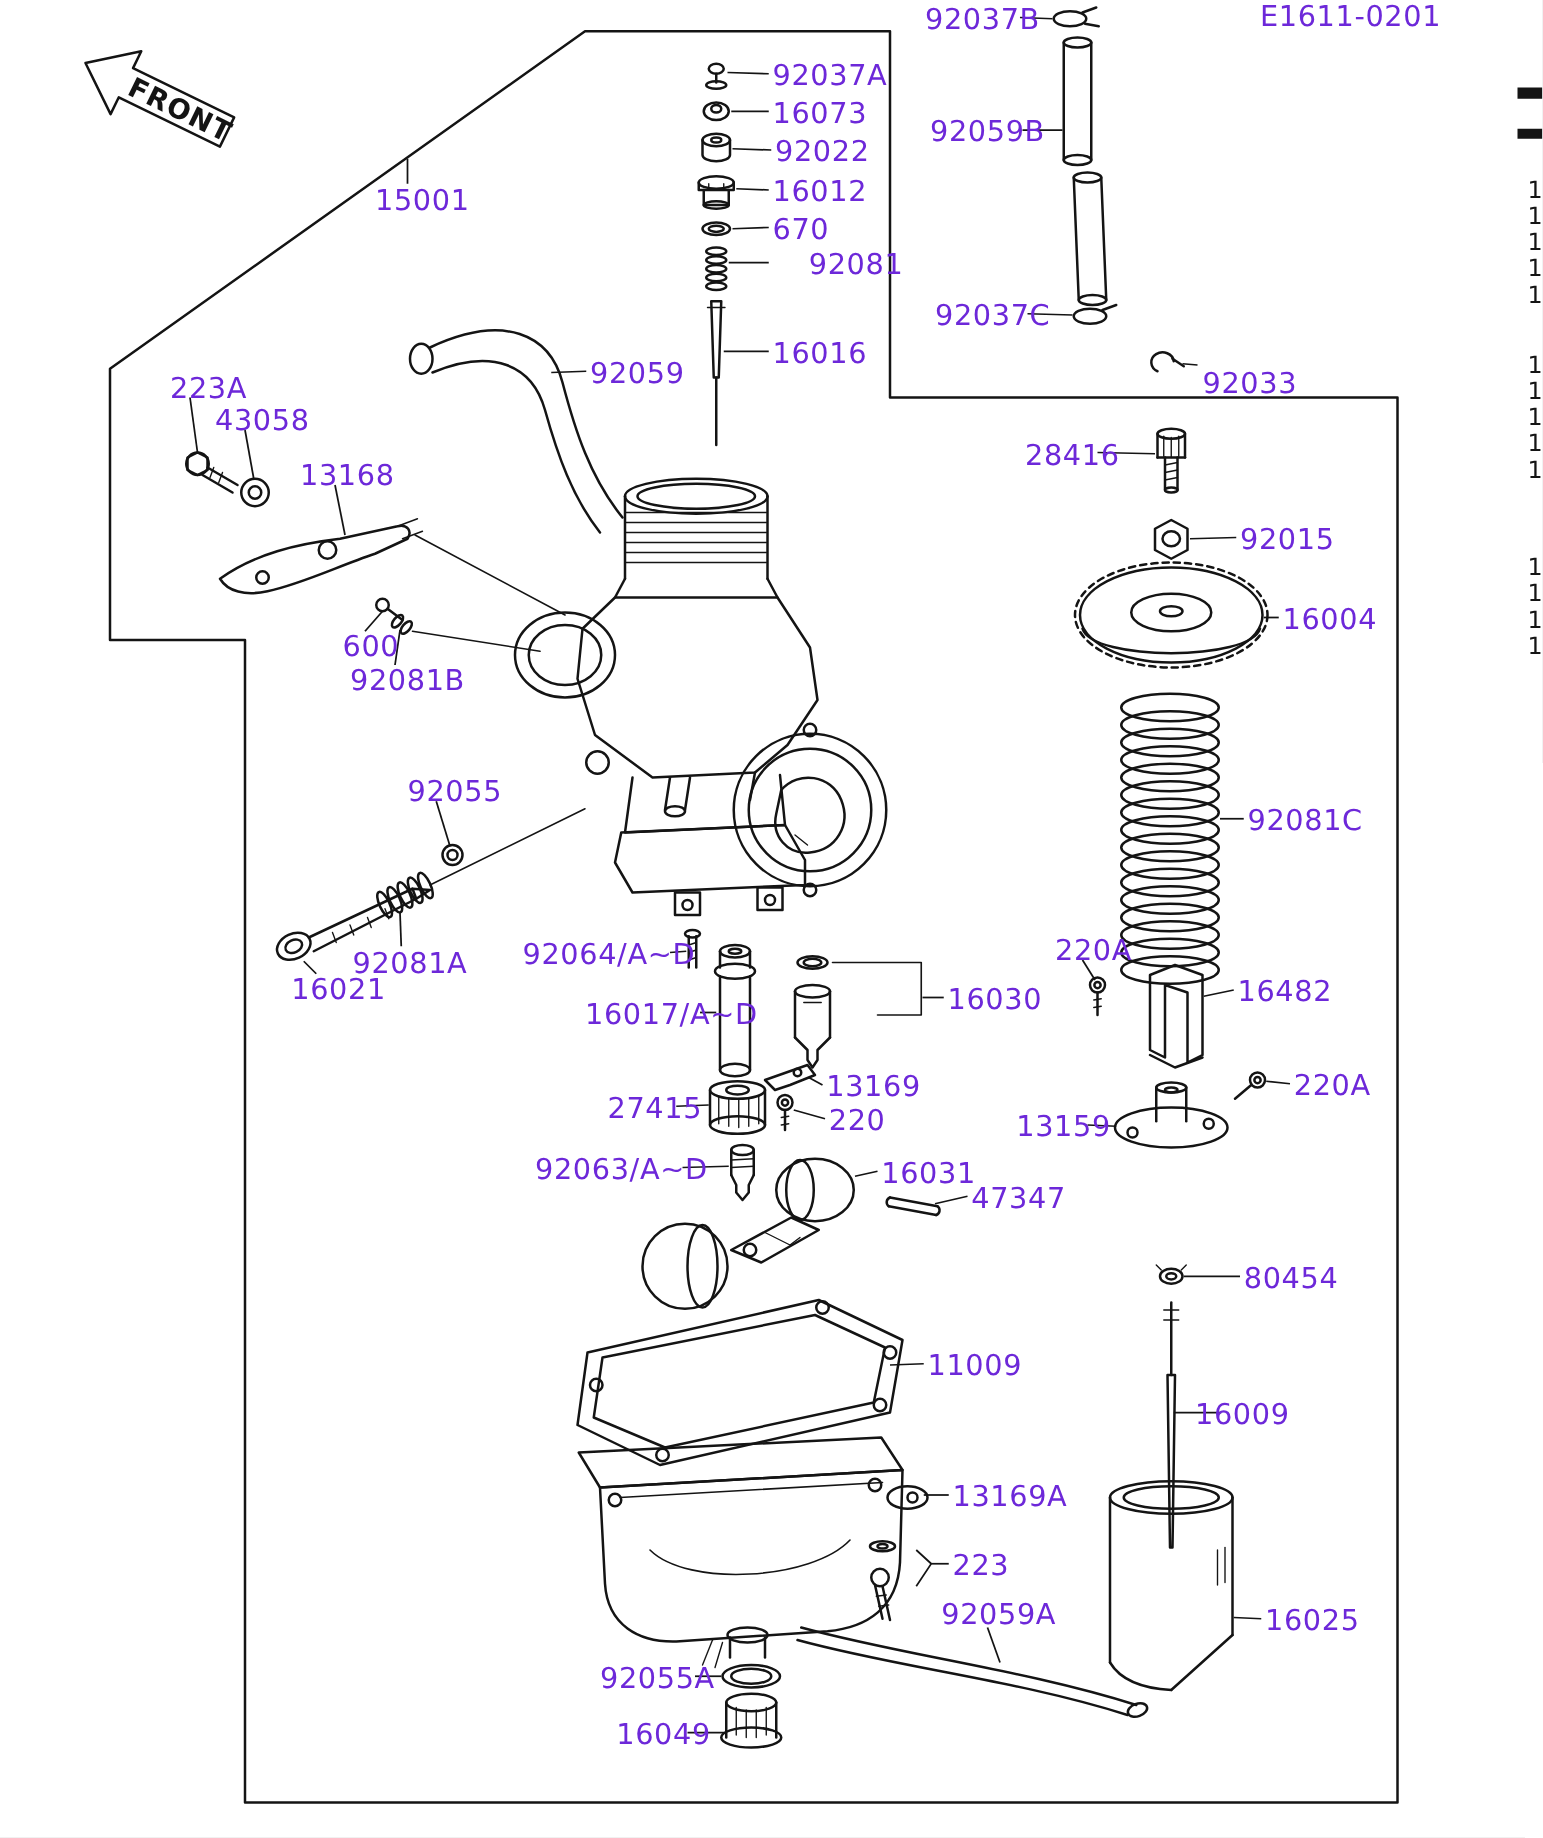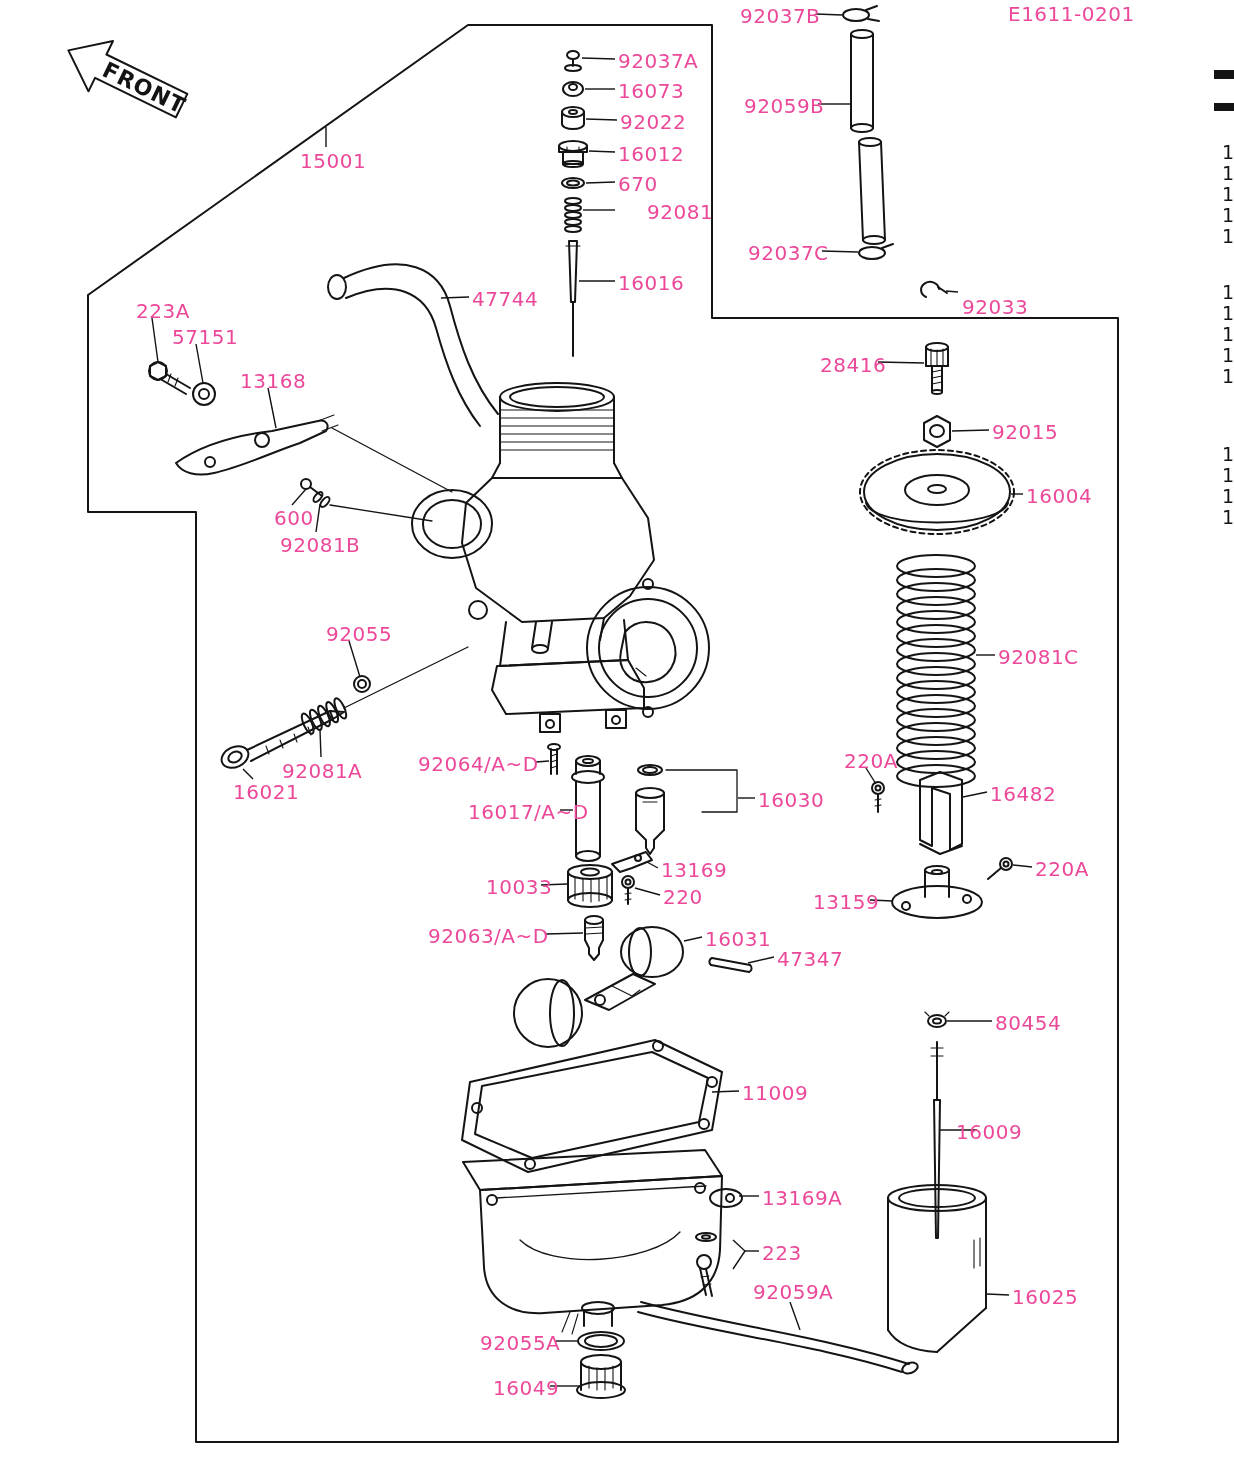--- a/index.html
+++ b/index.html
@@ -1,18 +1,18 @@
 <!DOCTYPE html>
 <html><head>
 <meta charset="utf-8">
 <style>
   html,body { margin:0; padding:0; background:#e8e8e8; }
   .stage { position:relative; width:1234px; height:1470px; background:#ffffff;
            font-family:"DejaVu Sans", sans-serif; overflow:hidden; margin:0 auto; }
-  .lbl  { position:absolute; font-size:20px; color:#ec4899; white-space:nowrap;
+  .lbl  { position:absolute; font-size:23px; color:#6d28d9; white-space:nowrap;
           letter-spacing:.5px; line-height:22px; }
   .edge { position:absolute; font-size:19px; color:#141414; }
   svg   { position:absolute; left:0; top:0; }
   g.draw { stroke:#141414; fill:none; stroke-width:2; stroke-linecap:round; stroke-linejoin:round; }
   g.draw .h    { stroke-width:1.1; }
   g.draw .thin { stroke-width:1.3; }
   g.leaders { stroke:#141414; stroke-width:1.4; fill:none; }
   text.front { fill:#141414; stroke:none; font-family:"DejaVu Sans",sans-serif;
                font-size:22px; font-weight:bold; letter-spacing:1px; }
 </style>
@@ -473,38 +473,38 @@
   <div class="lbl" style="left:748px;top:242px">92037C</div>
   <div class="lbl" style="left:962px;top:296px">92033</div>
   <div class="lbl" style="left:618px;top:50px">92037A</div>
   <div class="lbl" style="left:618px;top:80px">16073</div>
   <div class="lbl" style="left:620px;top:111px">92022</div>
   <div class="lbl" style="left:618px;top:143px">16012</div>
   <div class="lbl" style="left:618px;top:173px">670</div>
   <div class="lbl" style="left:647px;top:201px">92081</div>
   <div class="lbl" style="left:618px;top:272px">16016</div>
   <div class="lbl" style="left:300px;top:150px">15001</div>
-  <div class="lbl" style="left:472px;top:288px">47744</div>
+  <div class="lbl" style="left:472px;top:288px">92059</div>
   <div class="lbl" style="left:136px;top:300px">223A</div>
-  <div class="lbl" style="left:172px;top:326px">57151</div>
+  <div class="lbl" style="left:172px;top:326px">43058</div>
   <div class="lbl" style="left:240px;top:370px">13168</div>
   <div class="lbl" style="left:274px;top:507px">600</div>
   <div class="lbl" style="left:280px;top:534px">92081B</div>
   <div class="lbl" style="left:820px;top:354px">28416</div>
   <div class="lbl" style="left:992px;top:421px">92015</div>
   <div class="lbl" style="left:1026px;top:485px">16004</div>
   <div class="lbl" style="left:998px;top:646px">92081C</div>
   <div class="lbl" style="left:326px;top:623px">92055</div>
   <div class="lbl" style="left:282px;top:760px">92081A</div>
   <div class="lbl" style="left:233px;top:781px">16021</div>
   <div class="lbl" style="left:418px;top:753px">92064/A~D</div>
   <div class="lbl" style="left:468px;top:801px">16017/A~D</div>
   <div class="lbl" style="left:758px;top:789px">16030</div>
   <div class="lbl" style="left:661px;top:859px">13169</div>
-  <div class="lbl" style="left:486px;top:876px">10033</div>
+  <div class="lbl" style="left:486px;top:876px">27415</div>
   <div class="lbl" style="left:663px;top:886px">220</div>
   <div class="lbl" style="left:428px;top:925px">92063/A~D</div>
   <div class="lbl" style="left:705px;top:928px">16031</div>
   <div class="lbl" style="left:777px;top:948px">47347</div>
   <div class="lbl" style="left:844px;top:750px">220A</div>
   <div class="lbl" style="left:990px;top:783px">16482</div>
   <div class="lbl" style="left:1035px;top:858px">220A</div>
   <div class="lbl" style="left:813px;top:891px">13159</div>
   <div class="lbl" style="left:995px;top:1012px">80454</div>
   <div class="lbl" style="left:742px;top:1082px">11009</div>

